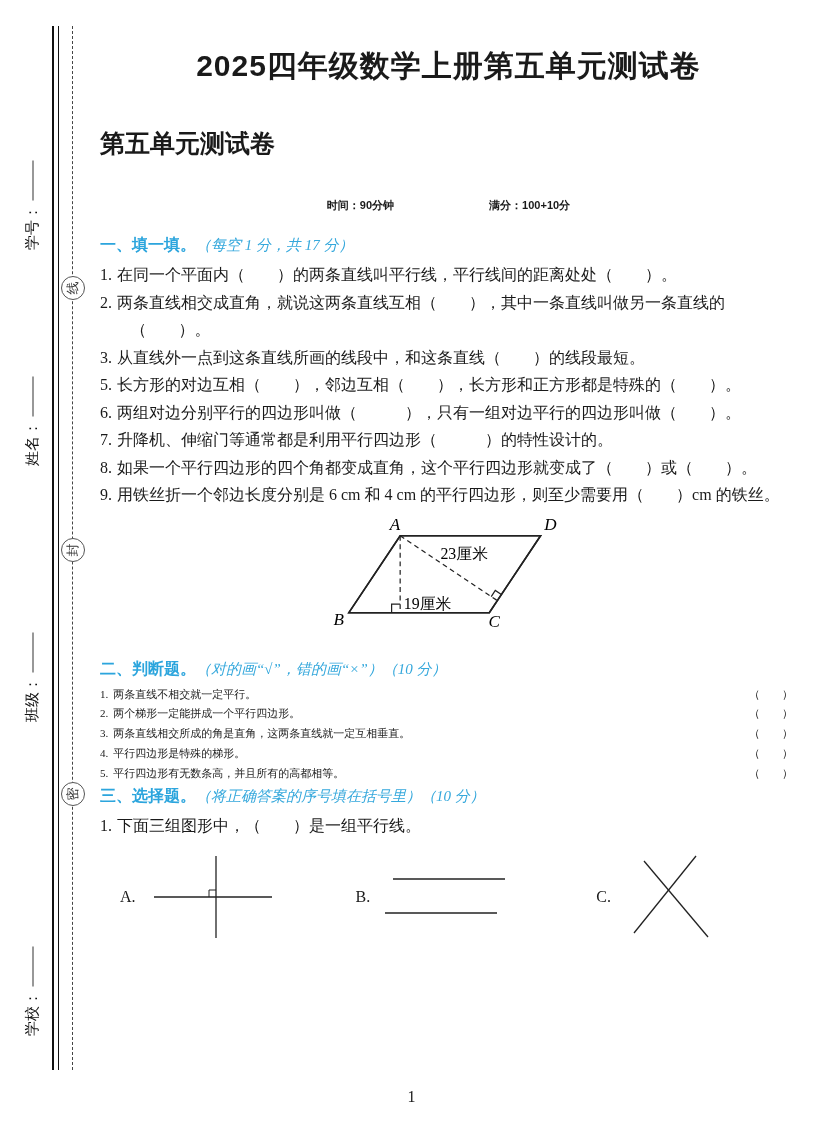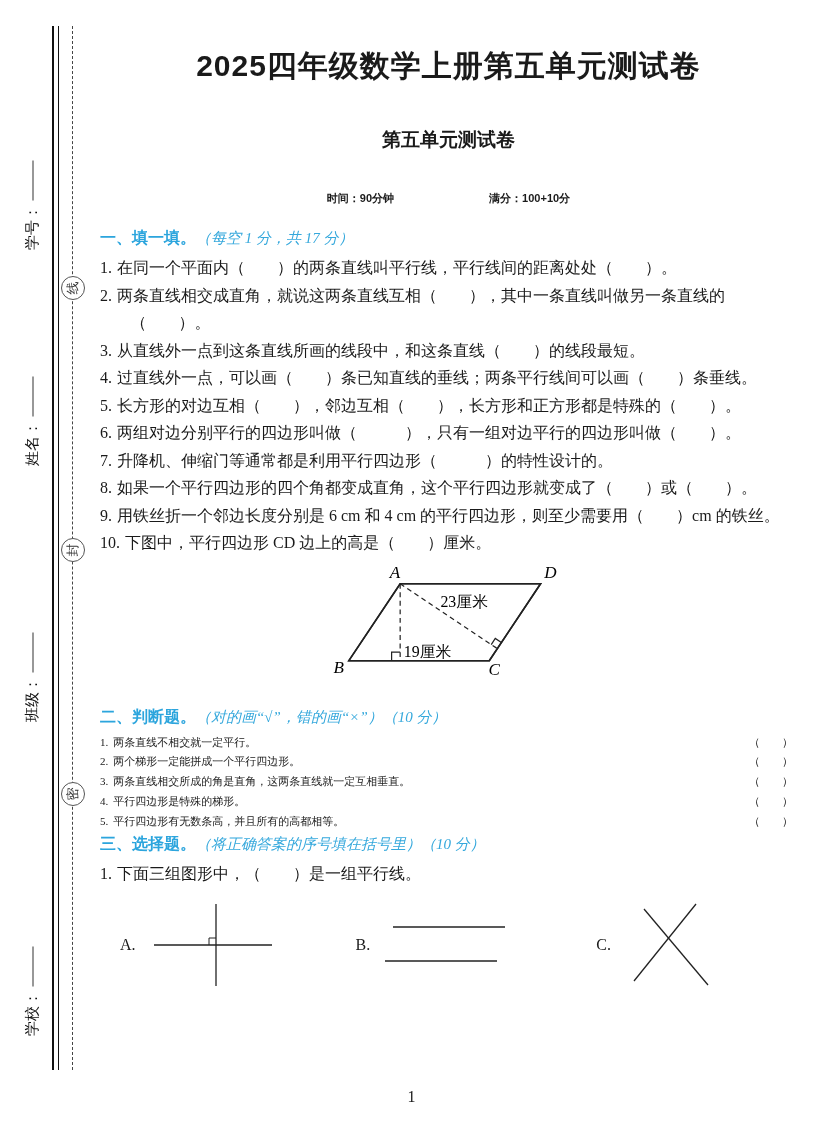--- a/index.html
+++ b/index.html
@@ -28,21 +28,21 @@
     border-radius:50%; background:#fff; text-align:center; line-height:22px;
     font-size:13px; transform:rotate(-90deg); color:#333;
   }
   
   .content { position:absolute; left:100px; top:0; width:697px; }
   .title {
     margin:46px 0 0 0; text-align:center; font-size:30px; font-weight:bold;
     font-family:"Liberation Sans","DejaVu Sans",sans-serif; letter-spacing:1px;
   }
   .subtitle {
-    margin:40px 0 0 0; text-align:center; font-size:19px; font-weight:bold;
+    margin:40px 0 0 0; font-size:25px; font-weight:bold;
     font-family:"Liberation Sans","DejaVu Sans",sans-serif;
   }
   .meta-row {
     margin-top:38px; display:flex; justify-content:center; gap:95px;
     font-family:"Liberation Sans","DejaVu Sans",sans-serif;
     font-weight:bold; font-size:11px;
   }
   .sec-head { margin:22px 0 5px 0; font-size:16px; }
   .sec-title {
     font-weight:bold; color:#2ca5dd;
@@ -106,27 +106,25 @@
       <span>满分：100+10分</span>
     </div>
 
     <div class="sec-head">
       <span class="sec-title">一、填一填。</span><span class="sec-note">（每空 1 分，共 17 分）</span>
     </div>
 
     <div class="q"><span class="q-num">1.</span><span>在同一个平面内（　　）的两条直线叫平行线，平行线间的距离处处（　　）。</span></div>
     <div class="q"><span class="q-num">2.</span><span>两条直线相交成直角，就说这两条直线互相（　　），其中一条直线叫做另一条直线的（　　）。</span></div>
     <div class="q"><span class="q-num">3.</span><span>从直线外一点到这条直线所画的线段中，和这条直线（　　）的线段最短。</span></div>
-    <div class="q"><span class="q-num">4.</span><span>过直线外一点，可以画（　　）条已知直线的垂线；两条平行线间可以画（　　）条垂线。</span></div>
     <div class="q"><span class="q-num">5.</span><span>长方形的对边互相（　　），邻边互相（　　），长方形和正方形都是特殊的（　　）。</span></div>
     <div class="q"><span class="q-num">6.</span><span>两组对边分别平行的四边形叫做（　　　），只有一组对边平行的四边形叫做（　　）。</span></div>
     <div class="q"><span class="q-num">7.</span><span>升降机、伸缩门等通常都是利用平行四边形（　　　）的特性设计的。</span></div>
     <div class="q"><span class="q-num">8.</span><span>如果一个平行四边形的四个角都变成直角，这个平行四边形就变成了（　　）或（　　）。</span></div>
     <div class="q"><span class="q-num">9.</span><span>用铁丝折一个邻边长度分别是 6 cm 和 4 cm 的平行四边形，则至少需要用（　　）cm 的铁丝。</span></div>
-    <div class="q"><span class="q-num">10.</span><span>下图中，平行四边形 CD 边上的高是（　　）厘米。</span></div>
 
     <div class="fig-wrap">
       <svg width="248" height="116" viewBox="0 0 200 95">
         <polygon points="18,80 60,17 175,17 133,80" fill="none" stroke="#222" stroke-width="1.3" transform="translate(0,0)"></polygon>
         <polygon points="18,80 133,80 175,17 60,17" fill="none" stroke="#222" stroke-width="1.3"></polygon>
         <line x1="60" y1="17" x2="60" y2="80" stroke="#222" stroke-width="1" stroke-dasharray="4 3"></line>
         <polyline points="53,80 53,73 60,73" fill="none" stroke="#222" stroke-width="1"></polyline>
         <line x1="60" y1="17" x2="139.6" y2="70.1" stroke="#222" stroke-width="1" stroke-dasharray="4 3"></line>
         <polyline points="134.6,66.8 137.9,61.8 142.9,65.1" fill="none" stroke="#222" stroke-width="1"></polyline>
         <text class="vtx" x="60" y="12" text-anchor="end">A</text>

